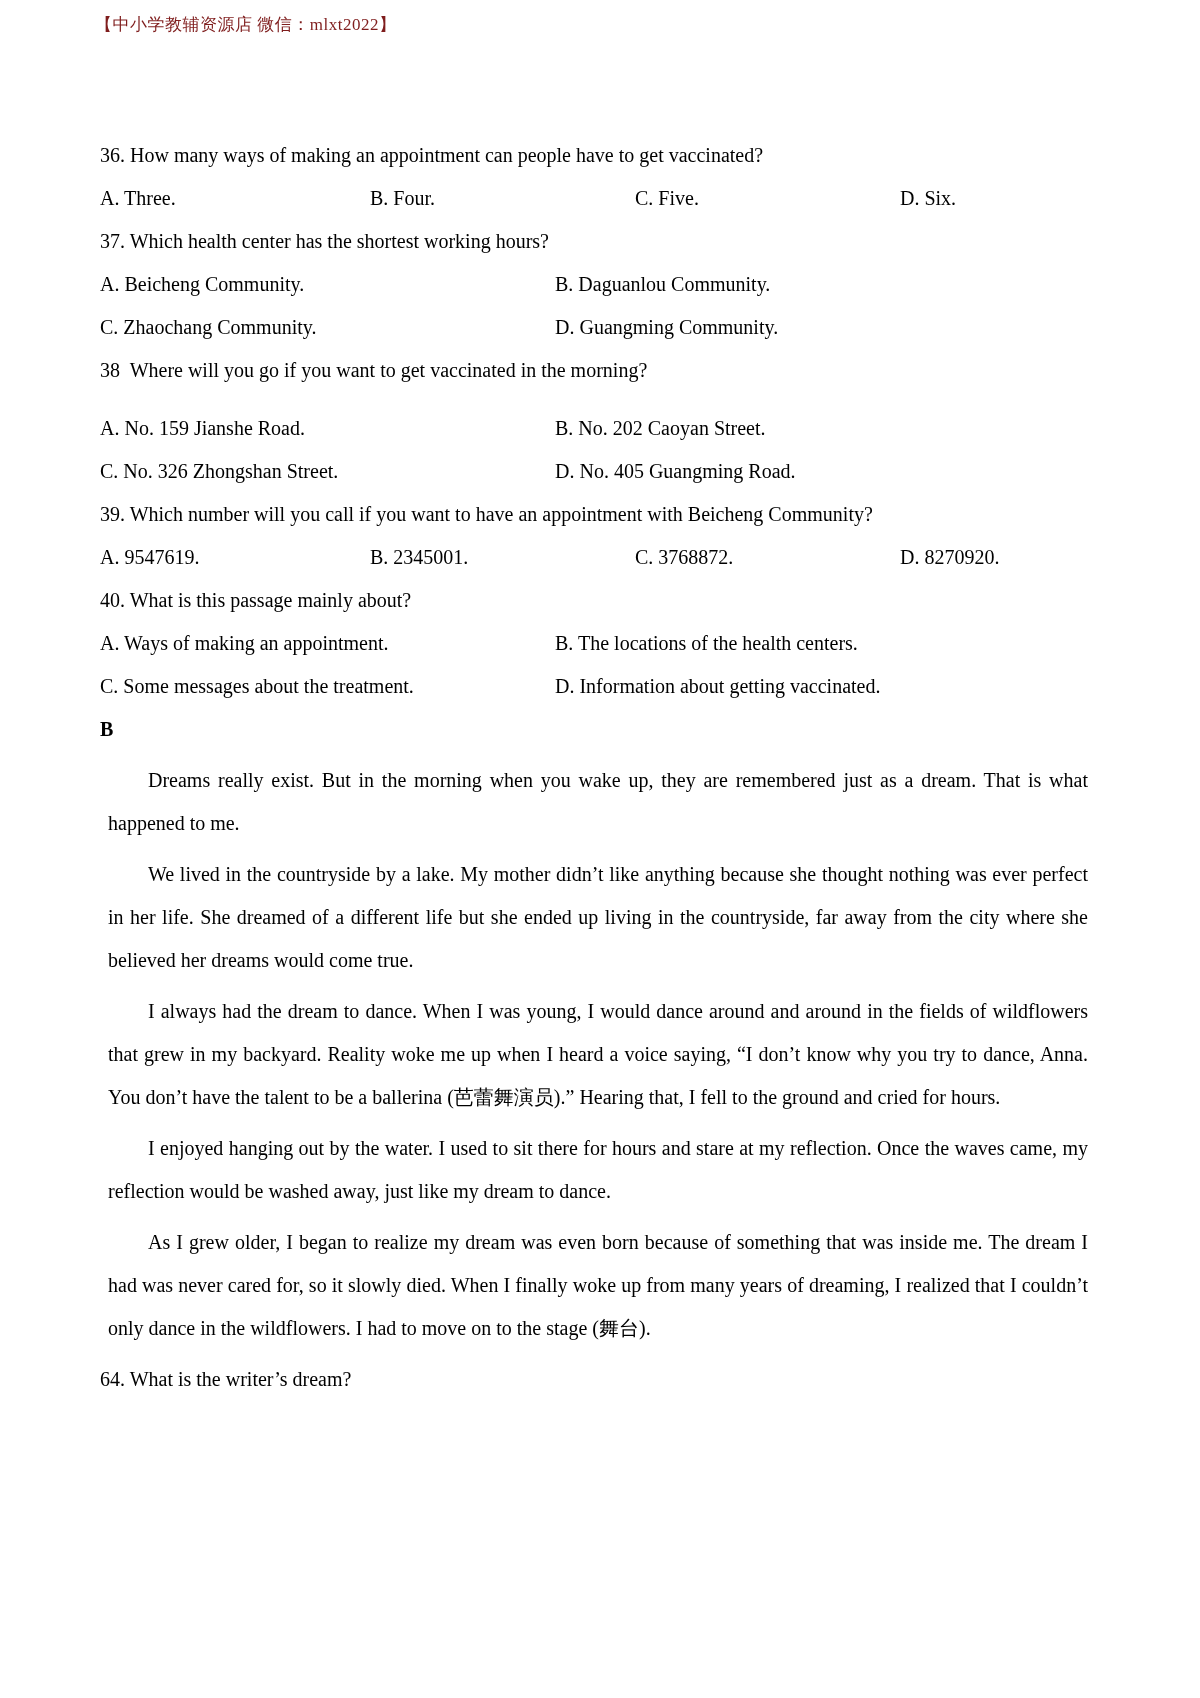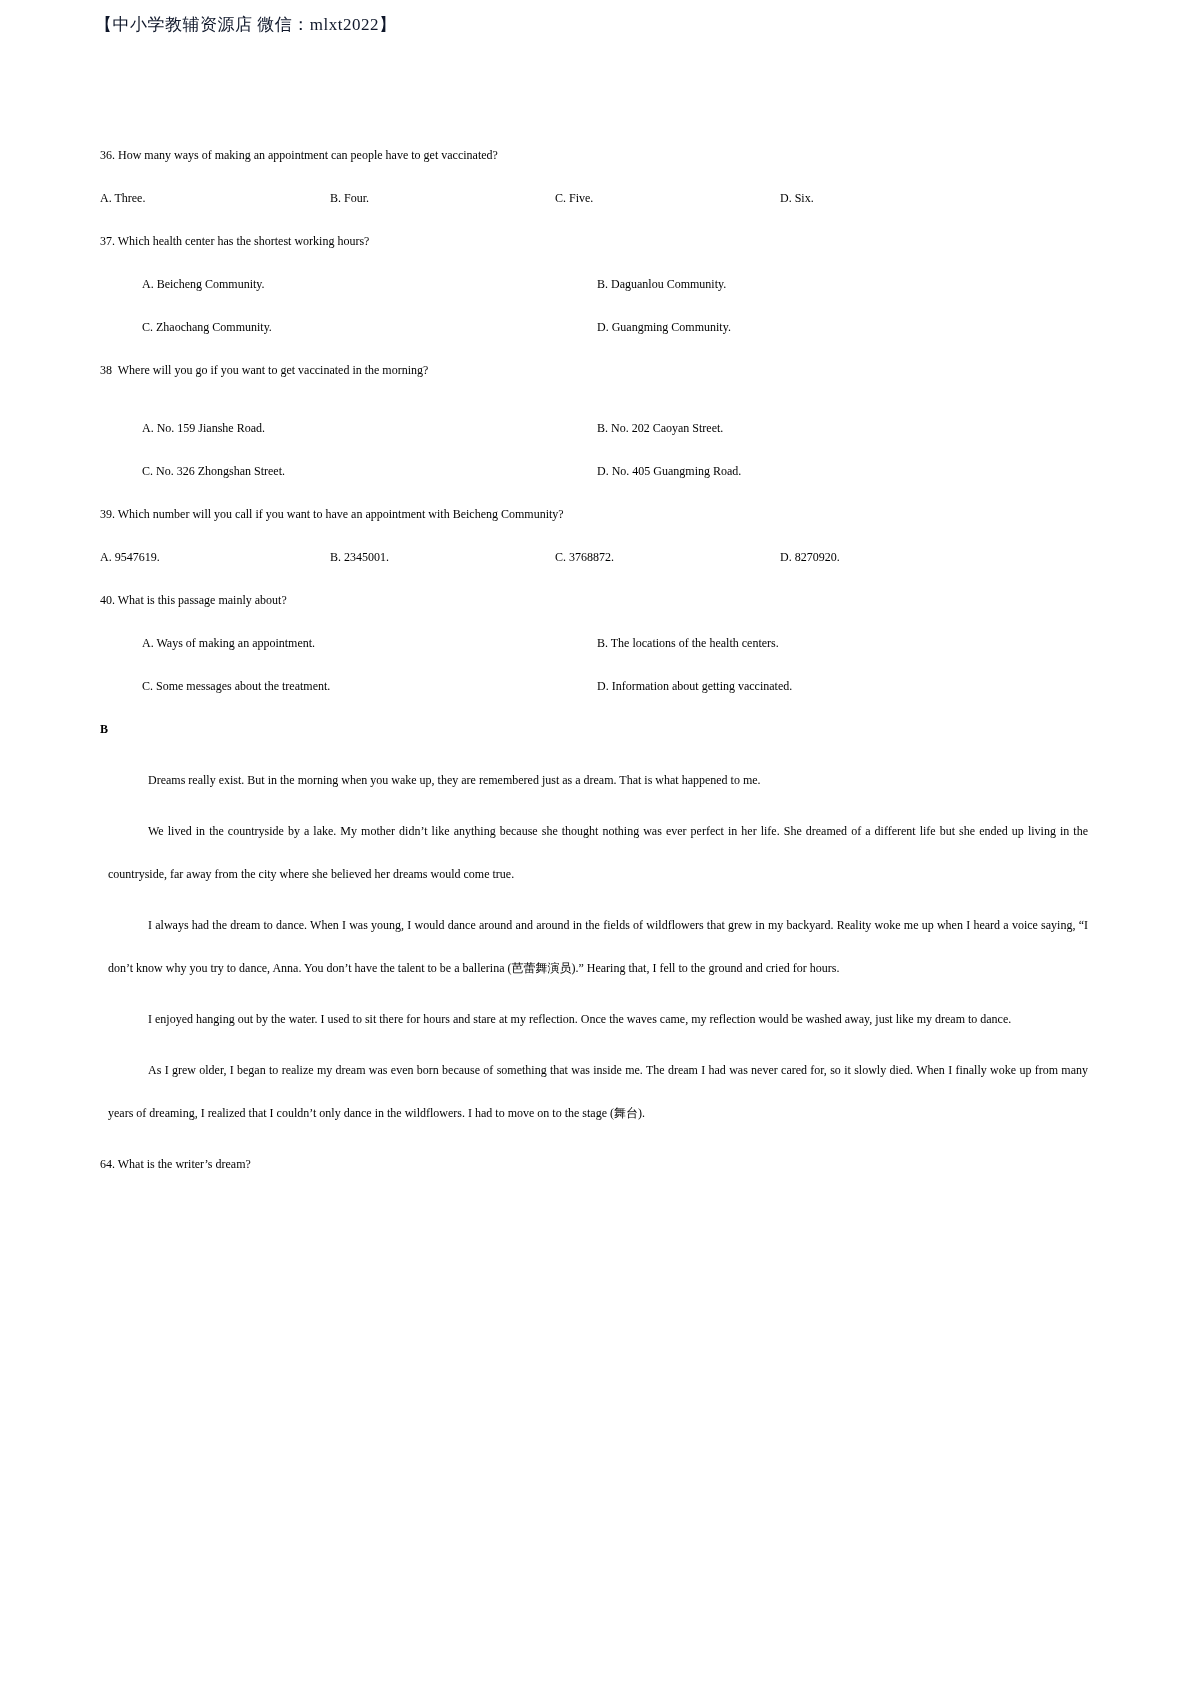--- a/index.html
+++ b/index.html
@@ -14,44 +14,44 @@
     background: #ffffff;
     font-family: "Liberation Serif", serif;
     color: #000000;
     overflow: hidden;
   }
   .watermark {
     position: absolute;
     top: 13px;
     left: 95px;
     font-size: 17px;
-    color: #0f172a;
+    color: #7f1d1d;
     letter-spacing: 0.5px;
   }
   .content {
     position: absolute;
     top: 134px;
     left: 100px;
     width: 996px;
-    font-size: 12px;
+    font-size: 20px;
   }
   .line {
     line-height: 43px;
     white-space: pre-wrap;
   }
   .opt-row {
     display: grid;
     line-height: 43px;
   }
   .opt-row.cols-4 {
     grid-template-columns: 230px 225px 225px 1fr;
+    gap: 40px;
   }
   .opt-row.cols-2 {
     grid-template-columns: 455px 1fr;
-    margin-left: 42px;
   }
   .opt-row.gap-before {
     margin-top: 15px;
   }
   .section-label {
     font-weight: bold;
     line-height: 43px;
   }
   .passage p {
     margin: 8px;

